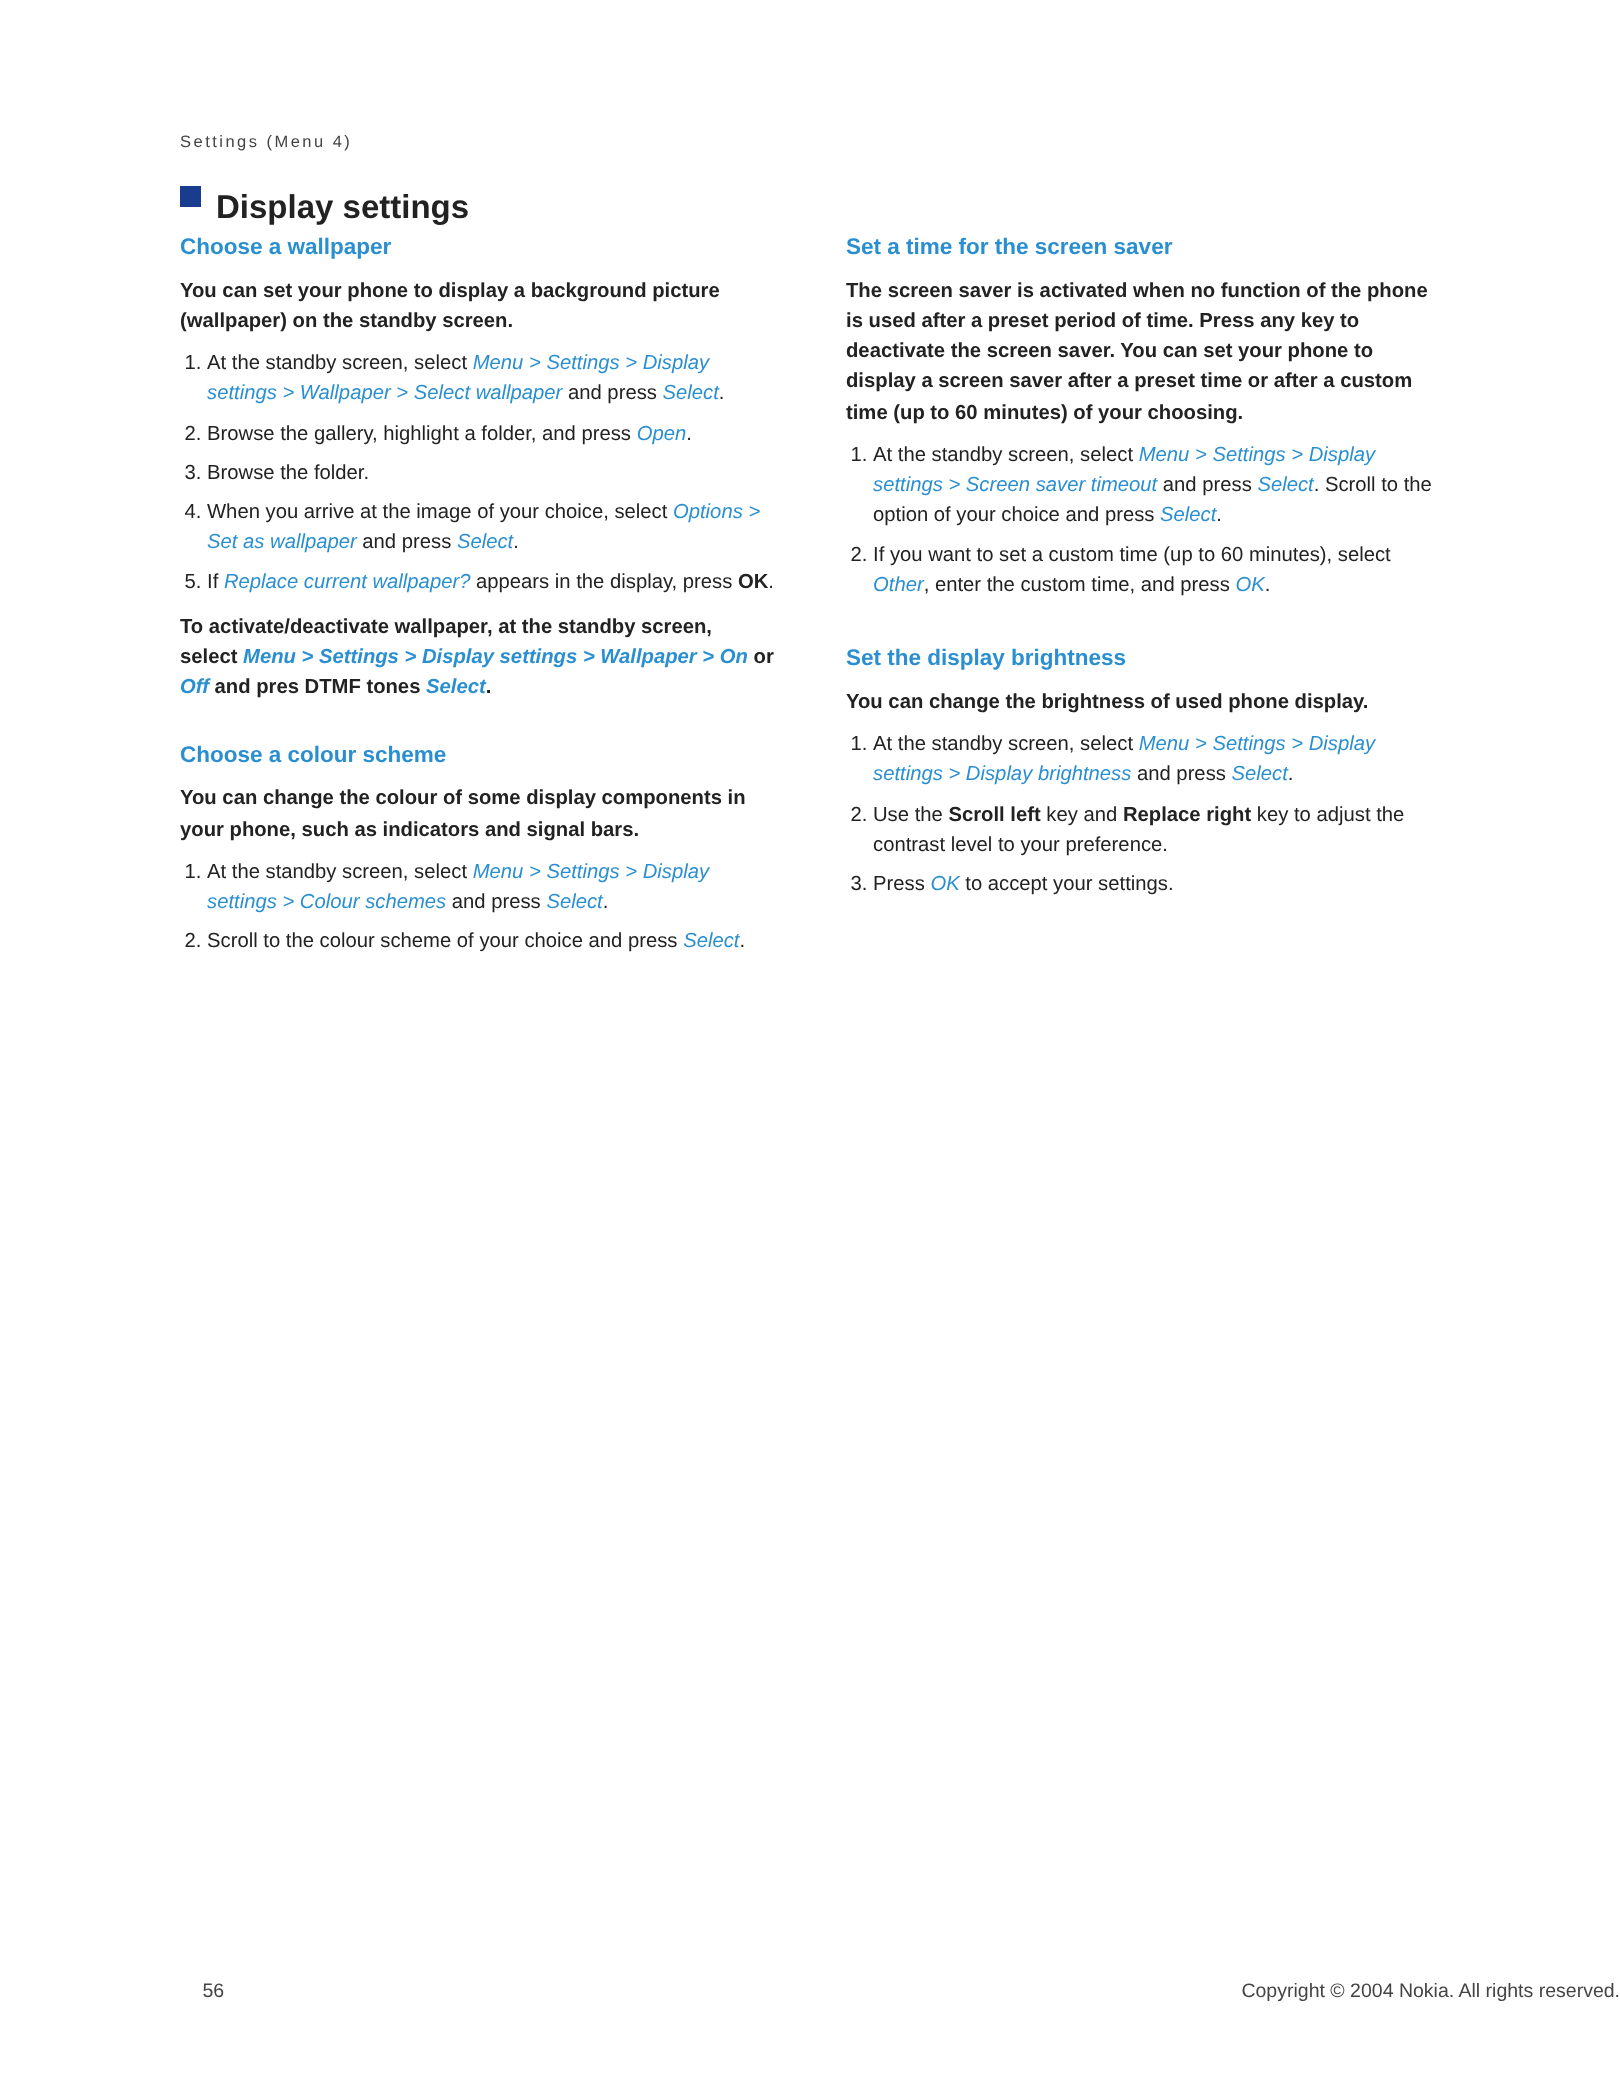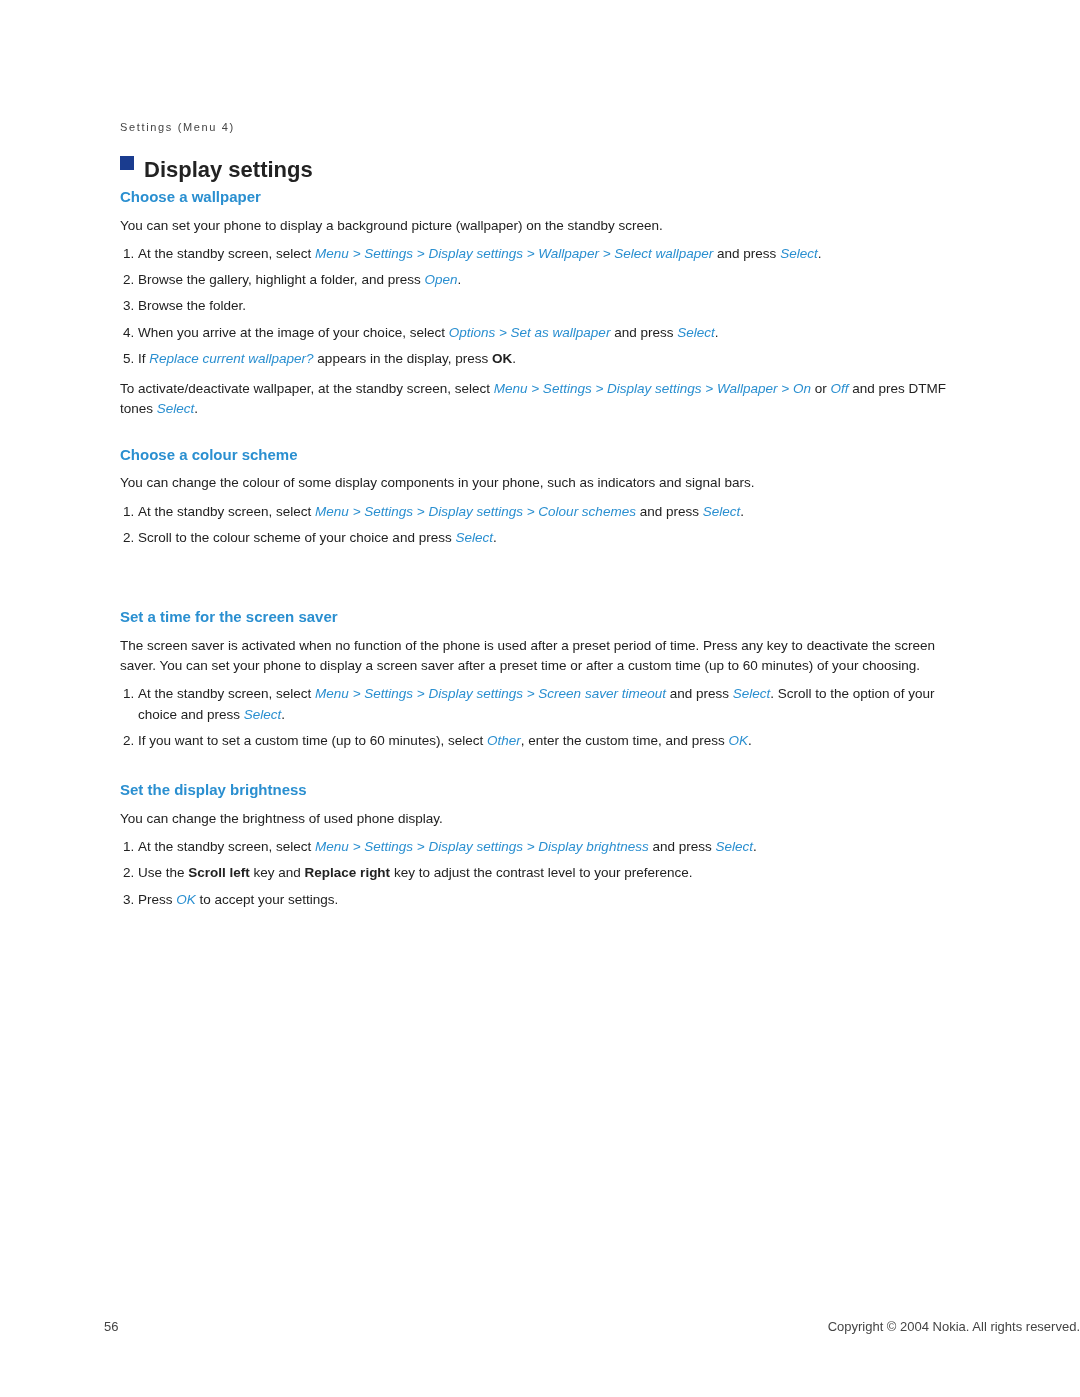--- a/index.html
+++ b/index.html
@@ -14,36 +14,35 @@
       background: #ffffff;
       font-family: Arial, Helvetica, sans-serif;
       font-size: 14px;
       color: #222222;
       line-height: 1.45;
     }
 
     .page-container {
       width: 1080px;
       min-height: 1397px;
-      padding: 120px 120px 80px 120px;
+      padding: 88px 120px 80px 120px;
       position: relative;
     }
 
     .settings-label {
       font-size: 11px;
       letter-spacing: 0.15em;
       color: #444444;
       margin-bottom: 18px;
       font-family: Arial, Helvetica, sans-serif;
     }
 
     .two-column {
       display: flex;
       gap: 48px;
-      flex-direction: column;
     }
 
     .column-left {
       flex: 1;
     }
 
     .column-right {
       flex: 1;
     }
 
@@ -75,20 +74,21 @@
     }
 
     .section-heading:first-child {
       margin-top: 0;
     }
 
     p {
       margin-bottom: 8px;
       font-size: 13.5px;
       line-height: 1.5;
+      font-weight: bold;
     }
 
     ol {
       margin-left: 18px;
       margin-bottom: 10px;
     }
 
     ol li {
       font-size: 13.5px;
       line-height: 1.5;
@@ -110,21 +110,21 @@
       left: 0;
       right: 0;
       text-align: right;
       font-size: 13px;
       color: #444444;
     }
 
     .footer-left {
       position: absolute;
       bottom: 60px;
-      left: 104px;
+      left: 135px;
       font-size: 13px;
       color: #444444;
     }
 
     .section-title-row {
       display: flex;
       align-items: flex-start;
       gap: 10px;
     }
 

